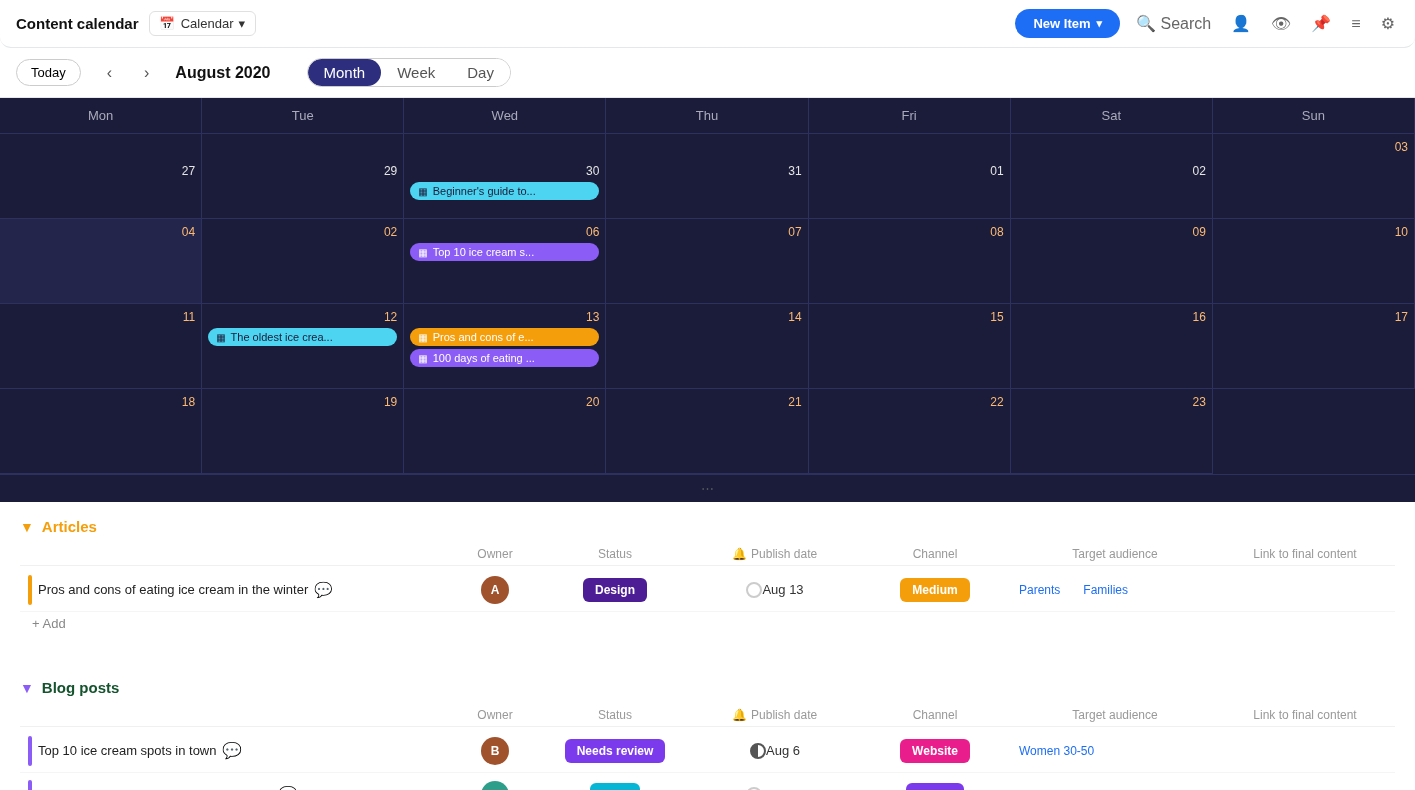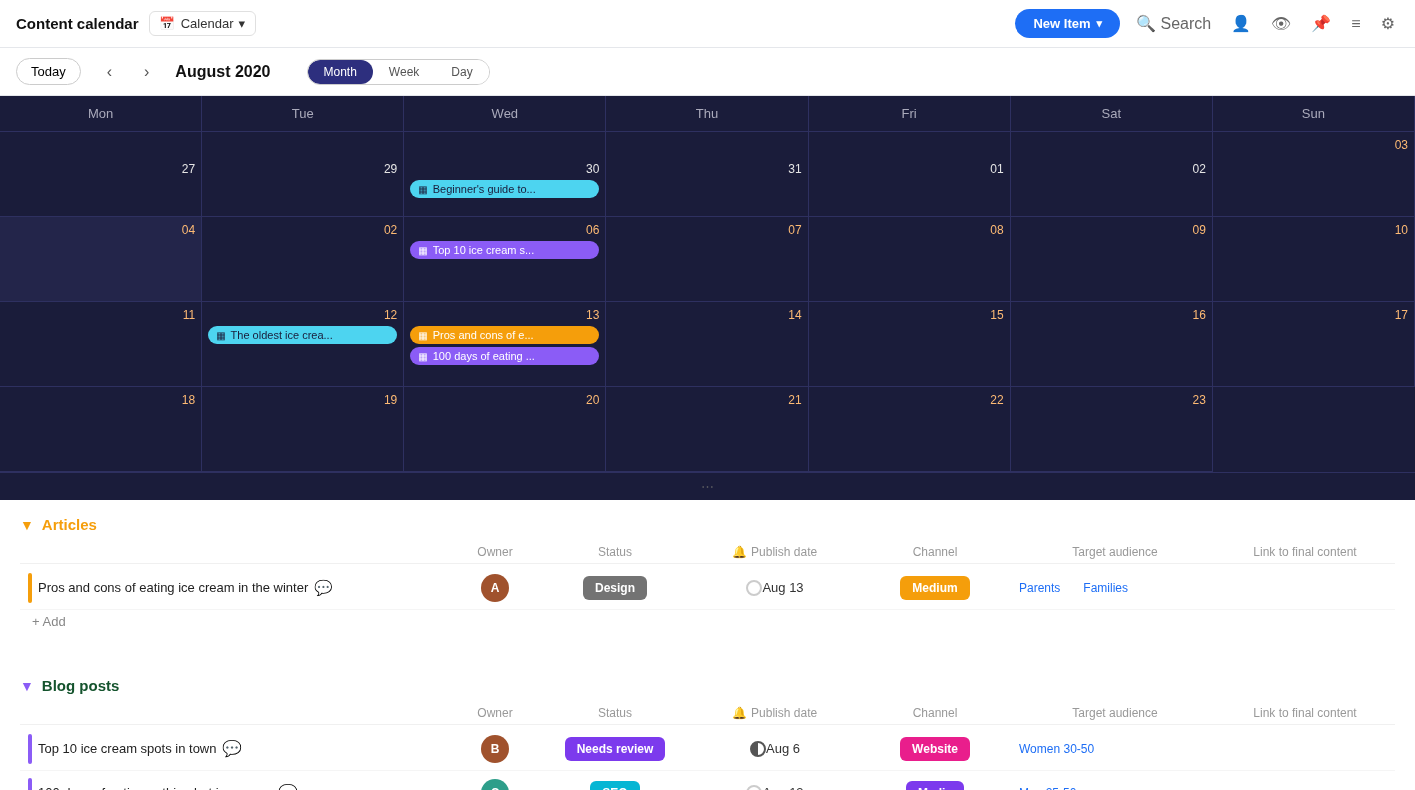--- a/index.html
+++ b/index.html
@@ -1,21 +1,21 @@
 <!DOCTYPE html>
 <html><head>
   <meta charset="utf-8">
   <style>
     * { box-sizing: border-box; margin: 0; padding: 0; }
     body { font-family: -apple-system, BlinkMacSystemFont, 'Segoe UI', sans-serif; background: #fff; font-size: 13px; color: #333; }
 
     
     .top-nav {
       display: flex; align-items: center; padding: 0 16px; height: 48px;
-      border-bottom: 1px solid #e5e7eb; background: #fff; justify-content: space-between;
+      border-bottom: 1px solid #e5e7eb; background: #fff; justify-content: space-between; border-radius: 11px;
     }
     .top-nav-left { display: flex; align-items: center; gap: 10px; }
     .top-nav-title { font-weight: 700; font-size: 15px; color: #111; }
     .top-nav-calendar-btn {
       display: flex; align-items: center; gap: 5px; border: 1px solid #e0e0e0;
       border-radius: 6px; padding: 4px 10px; font-size: 13px; cursor: pointer; background: #fff; color: #333;
     }
     .top-nav-right { display: flex; align-items: center; gap: 12px; }
     .new-item-btn {
       background: #1e6ef5; color: #fff; border: none; border-radius: 20px; padding: 7px 18px;
@@ -30,21 +30,21 @@
       background: #fff; border-bottom: 1px solid #e5e7eb;
     }
     .today-btn {
       border: 1px solid #ccc; border-radius: 20px; padding: 5px 14px; background: #fff;
       font-size: 13px; cursor: pointer; font-weight: 500;
     }
     .nav-arrow { background: none; border: none; cursor: pointer; font-size: 16px; color: #555; padding: 2px 6px; }
     .cal-month-label { font-size: 16px; font-weight: 600; color: #111; margin-right: 8px; }
     .view-toggle { display: flex; border-radius: 20px; overflow: hidden; border: 1px solid #ccc; margin-left: 8px; }
     .view-btn {
-      padding: 5px 16px; background: #fff; border: none; cursor: pointer; font-size: 12px; color: #555;
+      padding: 5px 16px; background: #fff; border: none; cursor: pointer; font-size: 15px; color: #555;
     }
     .view-btn.active { background: #2d2f7e; color: #fff; border-radius: 20px; }
 
     
     .calendar-wrapper { background: #1a1c3a; }
     .cal-header { display: grid; grid-template-columns: repeat(7, 1fr); }
     .cal-header-cell {
       text-align: center; padding: 10px; color: #aab; font-size: 13px; font-weight: 500;
       border-right: 1px solid #2e3060; border-bottom: 1px solid #2e3060;
     }
@@ -102,21 +102,21 @@
     .row-icon { color: #4a9ff5; font-size: 15px; }
 
     .avatar { width: 28px; height: 28px; border-radius: 50%; display: flex; align-items: center; justify-content: center; font-size: 12px; font-weight: 600; color: #fff; flex-shrink: 0; }
     .avatar.brown { background: #a0522d; }
     .avatar.teal { background: #2d9e8a; }
 
     .status-badge {
       border-radius: 6px; padding: 5px 12px; font-size: 12px; font-weight: 600;
       color: #fff; text-align: center; cursor: pointer;
     }
-    .status-badge.pink { background: #737373; }
+    .status-badge.pink { background: #4c1d95; }
     .status-badge.purple { background: #7c3aed; }
     .status-badge.cyan { background: #06b6d4; }
 
     .publish-date-cell { display: flex; align-items: center; gap: 0; justify-content: center; }
     .circle-icon { width: 16px; height: 16px; border-radius: 50%; border: 2px solid #ccc; flex-shrink: 0; }
     .circle-icon.half { background: linear-gradient(90deg, #555 50%, transparent 50%); border-color: #555; }
     .date-text { font-size: 13px; color: #333; }
 
     .channel-badge {
       border-radius: 6px; padding: 5px 12px; font-size: 12px; font-weight: 600;

